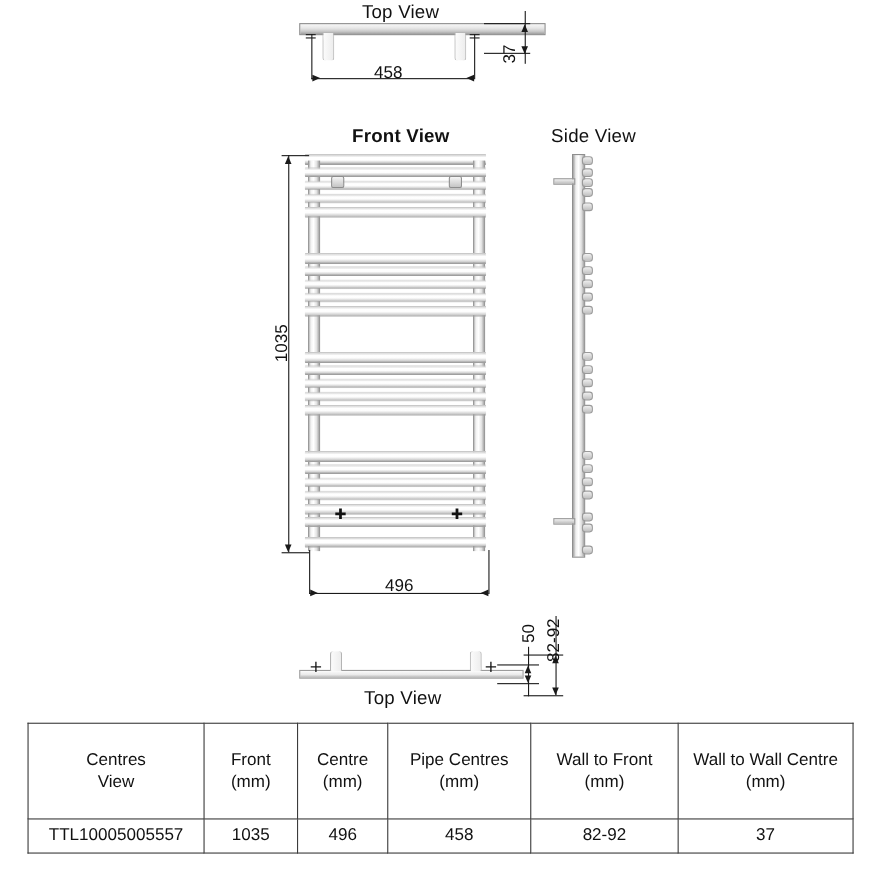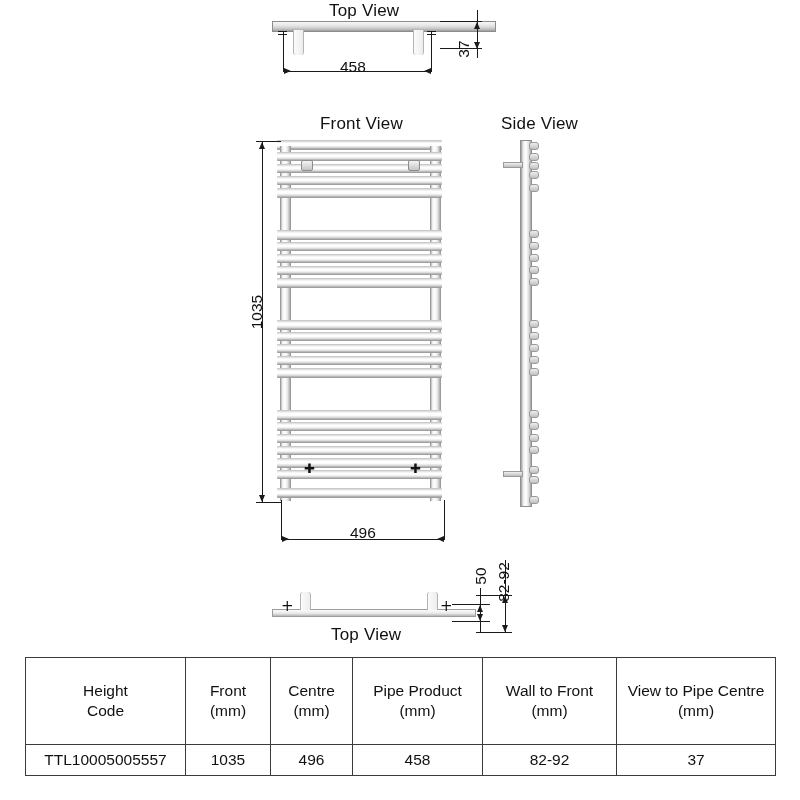--- a/index.html
+++ b/index.html
@@ -168,21 +168,21 @@
   <div class="abs arw left" style="left:424px;top:68px;"></div>
   <div class="abs dim" style="left:340px;top:58px;">458</div>
 
   <div class="abs ln-h" style="left:440px;top:21px;width:42px;"></div>
   <div class="abs ln-h" style="left:440px;top:48px;width:42px;"></div>
   <div class="abs ln-v" style="left:477px;top:10px;height:48px;"></div>
   <div class="abs arw up" style="left:474px;top:22px;"></div>
   <div class="abs arw down" style="left:474px;top:42px;"></div>
   <div class="abs dim vert" style="left:449px;top:40px;width:30px;text-align:center;">37</div>
 
-  <div class="abs view-title" style="left:320px;top:114px;">Front View</div>
+  <div class="abs view-title" style="left:320px;top:114px;font-weight:bold;">Front View</div>
 
   <div class="rad-front" style="left:277px;top:140px;width:165px;height:363px;">
 
     <div class="bar thick" style="left:0px;top:0px;width:165px;height:8px;"></div>
 
     <div class="rail" style="left:3px;top:6px;width:9px;height:355px;"></div>
     <div class="rail" style="left:153px;top:6px;width:9px;height:355px;"></div>
 
     <div class="bar" style="left:0px;top:12px;width:165px;height:7px;"></div>
     <div class="bar" style="left:0px;top:24px;width:165px;height:7px;"></div>
@@ -297,41 +297,41 @@
       <col style="width:160px;">
       <col style="width:85px;">
       <col style="width:82px;">
       <col style="width:130px;">
       <col style="width:134px;">
       <col style="width:159px;">
     </colgroup>
     <thead>
       <tr>
         <th>
-          <span class="th-l1">Height</span>
-          <span class="th-l2">Code</span>
+          <span class="th-l1">Centres</span>
+          <span class="th-l2">View</span>
         </th>
         <th>
           <span class="th-l1">Front</span>
           <span class="th-l2">(mm)</span>
         </th>
         <th>
           <span class="th-l1">Centre</span>
           <span class="th-l2">(mm)</span>
         </th>
         <th>
-          <span class="th-l1">Pipe Product</span>
+          <span class="th-l1">Pipe Centres</span>
           <span class="th-l2">(mm)</span>
         </th>
         <th>
           <span class="th-l1">Wall to Front</span>
           <span class="th-l2">(mm)</span>
         </th>
         <th>
-          <span class="th-l1">View to Pipe Centre</span>
+          <span class="th-l1">Wall to Wall Centre</span>
           <span class="th-l2">(mm)</span>
         </th>
       </tr>
     </thead>
     <tbody>
       <tr>
         <td>TTL10005005557</td>
         <td>1035</td>
         <td>496</td>
         <td>458</td>

